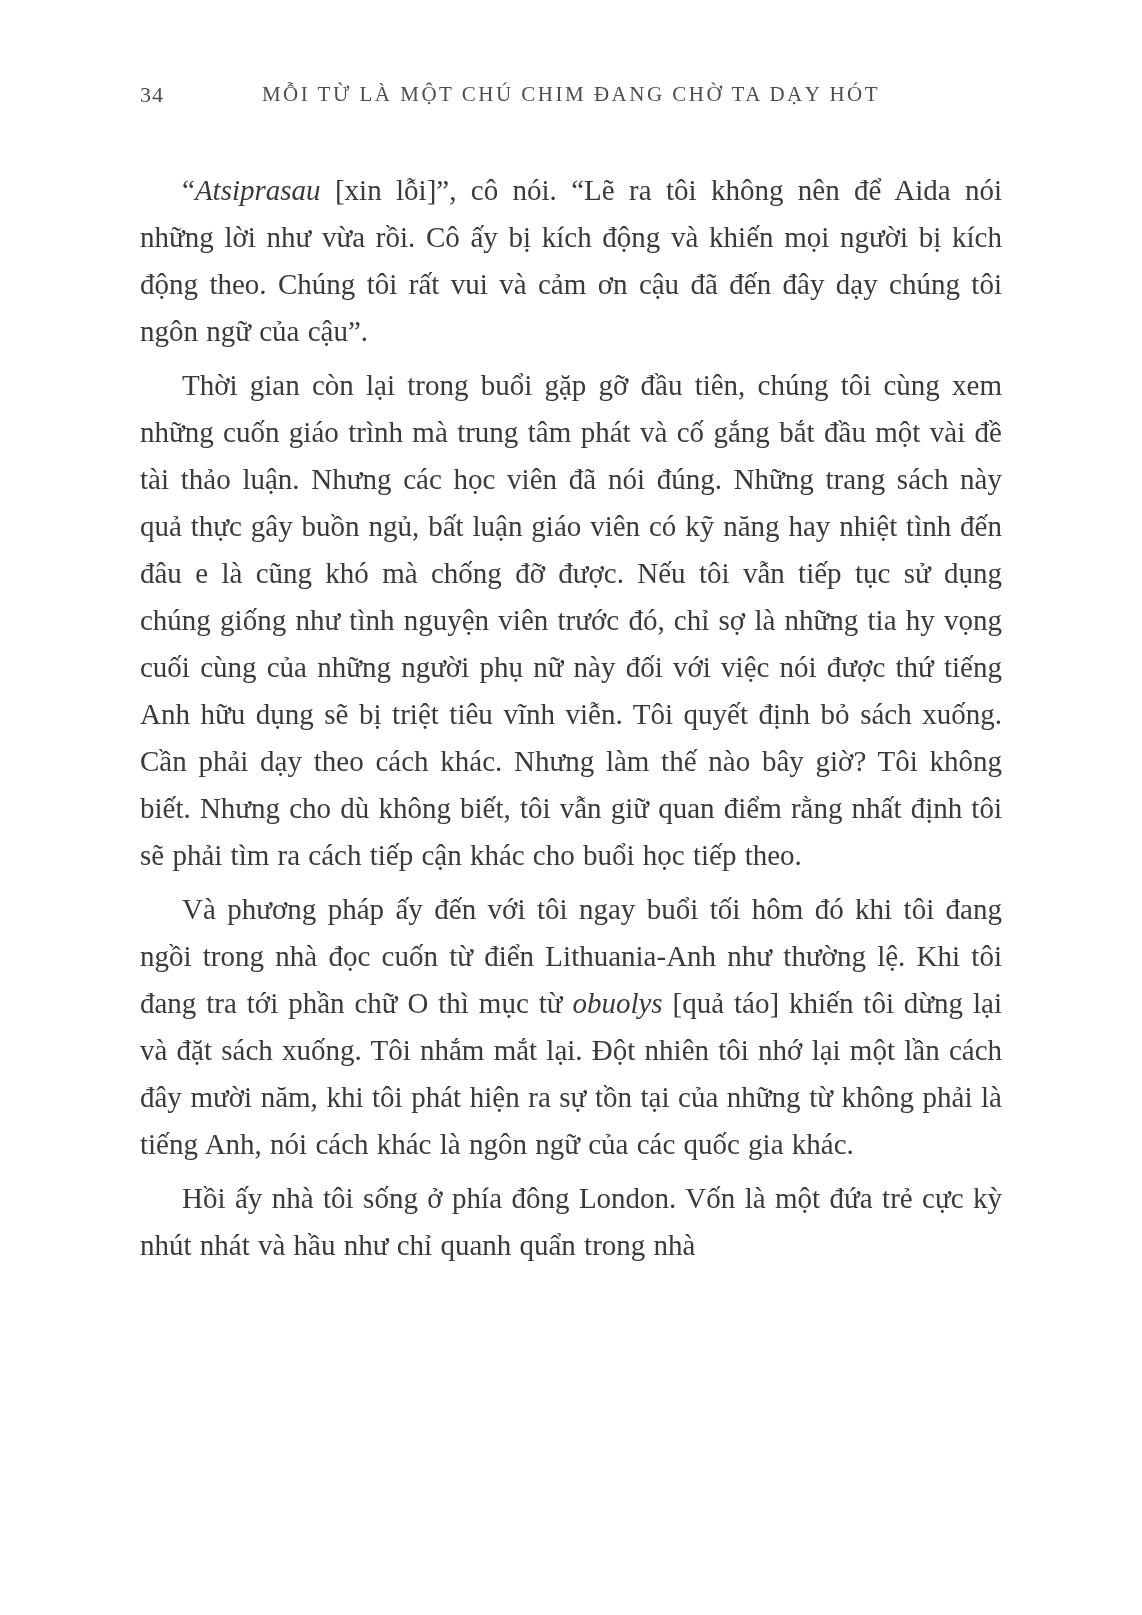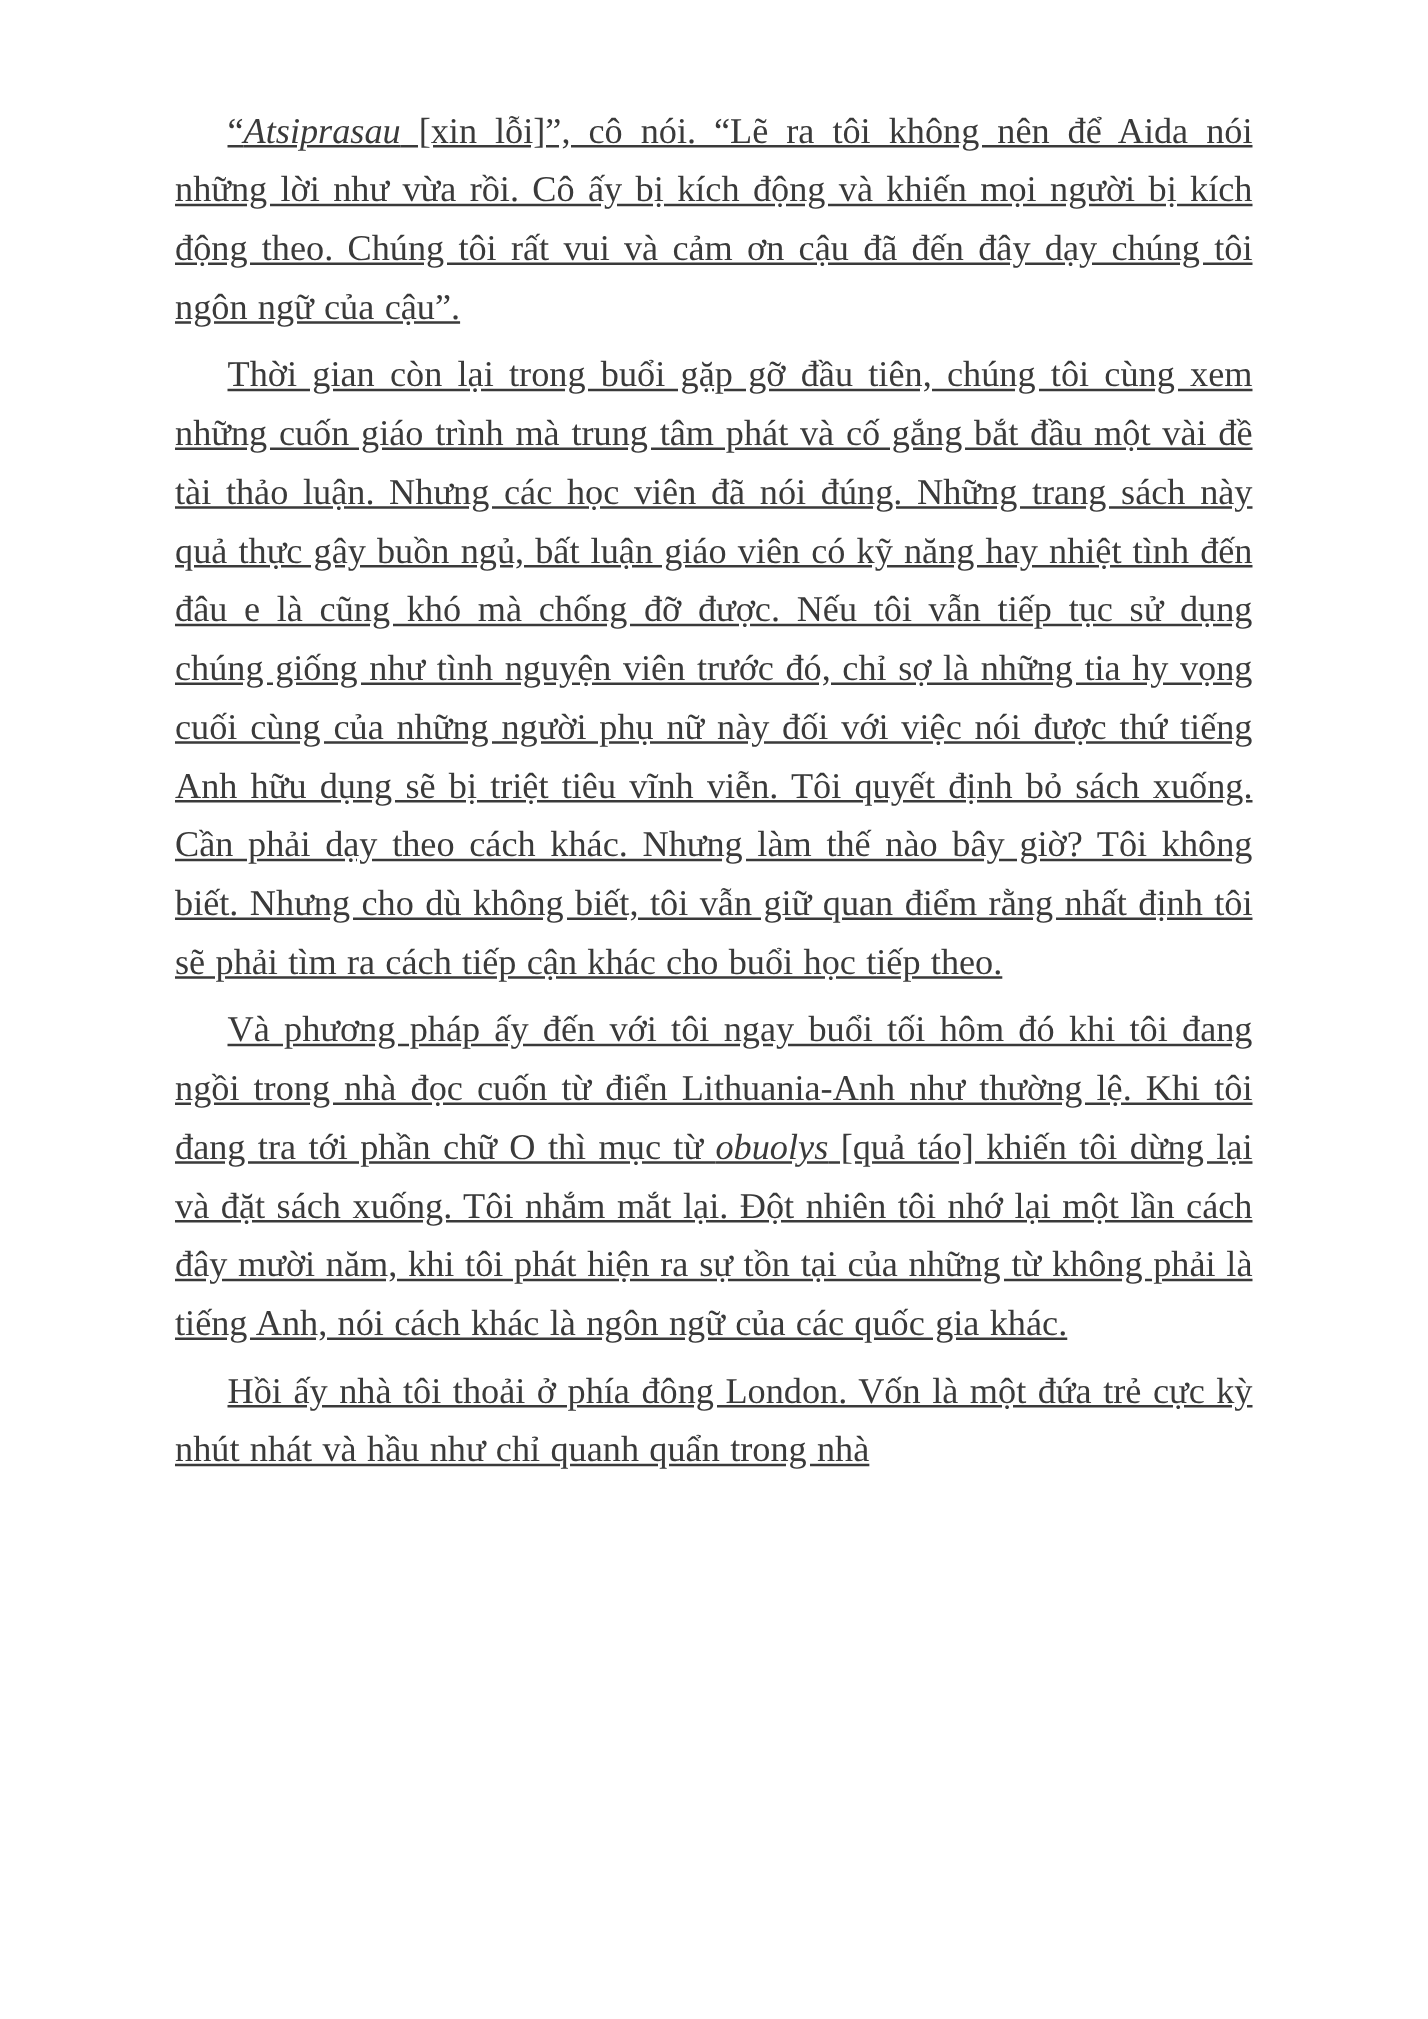--- a/index.html
+++ b/index.html
@@ -42,37 +42,40 @@
     color: #3a3a3a;
     font-size: 29px;
     line-height: 47px;
   }
 
   .para {
     text-align: justify;
     text-indent: 42px;
     margin-bottom: 7px;
     word-spacing: 1px;
-    text-decoration: underline;
   }
 
   .italic { font-style: italic; }
 </style>
 </head>
 <body>
 
 <div class="book-page">
 
+  <header class="page-header">
+    <span class="page-number">34</span>
+    <span class="running-title">MỖI TỪ LÀ MỘT CHÚ CHIM ĐANG CHỜ TA DẠY HÓT</span>
+  </header>
 
   <main class="page-body">
 
     <p class="para"><span>“</span><span class="italic">Atsiprasau</span><span> [xin lỗi]”, cô nói. “Lẽ ra tôi không nên để Aida nói những lời như vừa rồi. Cô ấy bị kích động và khiến mọi người bị kích động theo. Chúng tôi rất vui và cảm ơn cậu đã đến đây dạy chúng tôi ngôn ngữ của cậu”.</span></p>
 
     <p class="para"><span>Thời gian còn lại trong buổi gặp gỡ đầu tiên, chúng tôi cùng xem những cuốn giáo trình mà trung tâm phát và cố gắng bắt đầu một vài đề tài thảo luận. Nhưng các học viên đã nói đúng. Những trang sách này quả thực gây buồn ngủ, bất luận giáo viên có kỹ năng hay nhiệt tình đến đâu e là cũng khó mà chống đỡ được. Nếu tôi vẫn tiếp tục sử dụng chúng giống như tình nguyện viên trước đó, chỉ sợ là những tia hy vọng cuối cùng của những người phụ nữ này đối với việc nói được thứ tiếng Anh hữu dụng sẽ bị triệt tiêu vĩnh viễn. Tôi quyết định bỏ sách xuống. Cần phải dạy theo cách khác. Nhưng làm thế nào bây giờ? Tôi không biết. Nhưng cho dù không biết, tôi vẫn giữ quan điểm rằng nhất định tôi sẽ phải tìm ra cách tiếp cận khác cho buổi học tiếp theo.</span></p>
 
 
     <p class="para"><span>Và phương pháp ấy đến với tôi ngay buổi tối hôm đó khi tôi đang ngồi trong nhà đọc cuốn từ điển Lithuania-Anh như thường lệ. Khi tôi đang tra tới phần chữ O thì mục từ </span><span class="italic">obuolys</span><span> [quả táo] khiến tôi dừng lại và đặt sách xuống. Tôi nhắm mắt lại. Đột nhiên tôi nhớ lại một lần cách đây mười năm, khi tôi phát hiện ra sự tồn tại của những từ không phải là tiếng Anh, nói cách khác là ngôn ngữ của các quốc gia khác.</span></p>
 
-    <p class="para"><span>Hồi ấy nhà tôi thoải ở phía đông London. Vốn là một đứa trẻ cực kỳ nhút nhát và hầu như chỉ quanh quẩn trong nhà</span></p>
+    <p class="para"><span>Hồi ấy nhà tôi sống ở phía đông London. Vốn là một đứa trẻ cực kỳ nhút nhát và hầu như chỉ quanh quẩn trong nhà</span></p>
 
   </main>
 
 </div>
 
 </body></html>

